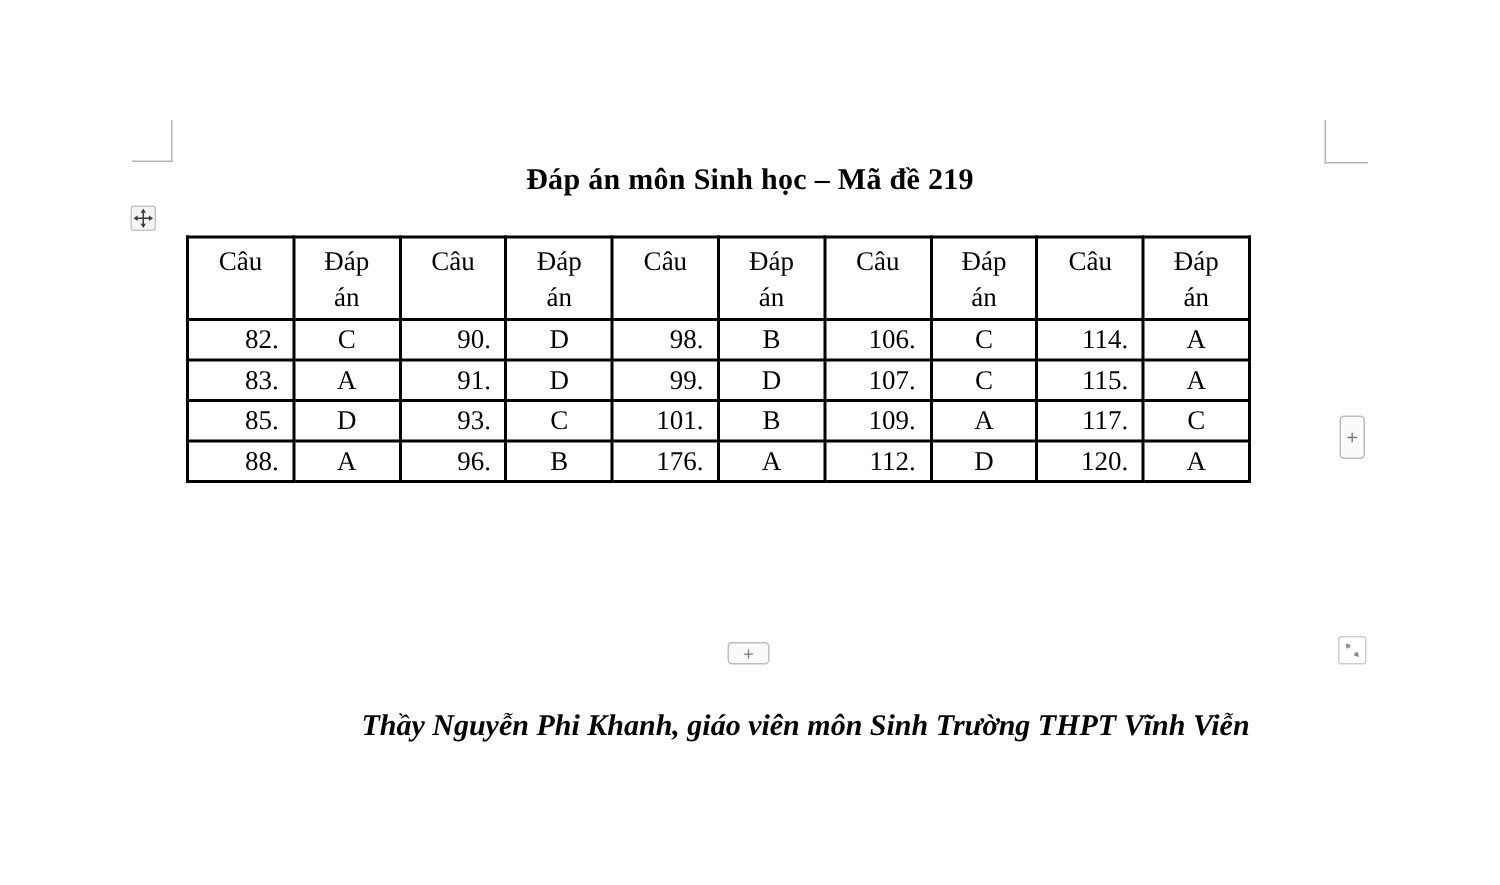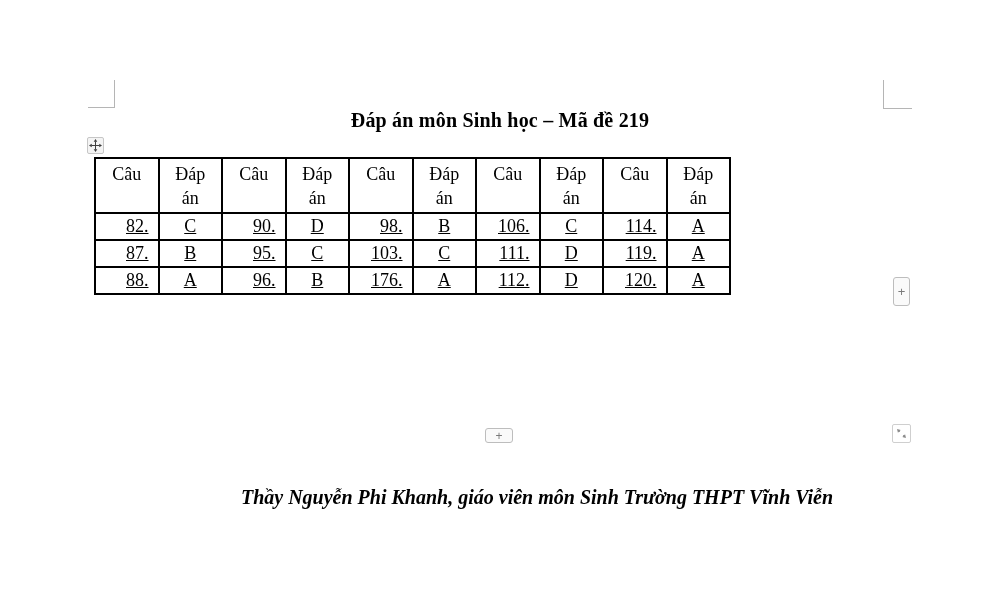--- a/index.html
+++ b/index.html
@@ -39,25 +39,24 @@
     width: 17px; height: 17px;
     background: #f4f4f4;
     border: 1px solid #c6c6c6;
     border-radius: 2px;
     box-sizing: border-box;
     display: flex; align-items: center; justify-content: center;
     cursor: move;
   }
 
   table.answers {
-    position: absolute; left: 94px; top: 157px;
-    width: 637px;
+    position: absolute; left: 124px; top: 157px;
+    width: 710px;
     border-collapse: collapse;
     table-layout: fixed;
-    text-decoration: underline;
   }
   .answers th, .answers td {
     border: 2px solid #000;
     font-size: 18px;
     font-weight: normal;
     padding: 0;
     overflow: hidden;
   }
   .answers th {
     height: 50px;
@@ -92,21 +91,21 @@
   .resize-handle {
     left: 892px; top: 424px; width: 19px; height: 19px;
     background: #ffffff; border-color: #cfcfcf; border-radius: 2px;
     cursor: nwse-resize;
   }
 
   .credit {
     position: absolute; top: 473px; left: 537px;
     transform: translateX(-50%);
     white-space: nowrap;
-    font-size: 20px; font-weight: bold; font-style: italic; margin-top: 13px;
+    font-size: 20px; font-weight: bold; font-style: italic;
   }
 </style>
 </head>
 <body>
 
 <div class="mark-tl"></div>
 <div class="mark-tr"></div>
 
 <div class="doc-title">Đáp án môn Sinh học – Mã đề 219</div>
 
@@ -147,30 +146,42 @@
         <td class="q">90.</td>
         <td class="a">D</td>
         <td class="q">98.</td>
         <td class="a">B</td>
         <td class="q">106.</td>
         <td class="a">C</td>
         <td class="q">114.</td>
         <td class="a">A</td>
       </tr>
       <tr>
-        <td class="q">87.</td>
+        <td class="q">83.</td>
+        <td class="a">A</td>
+        <td class="q">91.</td>
+        <td class="a">D</td>
+        <td class="q">99.</td>
+        <td class="a">D</td>
+        <td class="q">107.</td>
+        <td class="a">C</td>
+        <td class="q">115.</td>
+        <td class="a">A</td>
+      </tr>
+      <tr>
+        <td class="q">85.</td>
+        <td class="a">D</td>
+        <td class="q">93.</td>
+        <td class="a">C</td>
+        <td class="q">101.</td>
         <td class="a">B</td>
-        <td class="q">95.</td>
-        <td class="a">C</td>
-        <td class="q">103.</td>
-        <td class="a">C</td>
-        <td class="q">111.</td>
-        <td class="a">D</td>
-        <td class="q">119.</td>
-        <td class="a">A</td>
+        <td class="q">109.</td>
+        <td class="a">A</td>
+        <td class="q">117.</td>
+        <td class="a">C</td>
       </tr>
       <tr>
         <td class="q">88.</td>
         <td class="a">A</td>
         <td class="q">96.</td>
         <td class="a">B</td>
         <td class="q">176.</td>
         <td class="a">A</td>
         <td class="q">112.</td>
         <td class="a">D</td>

